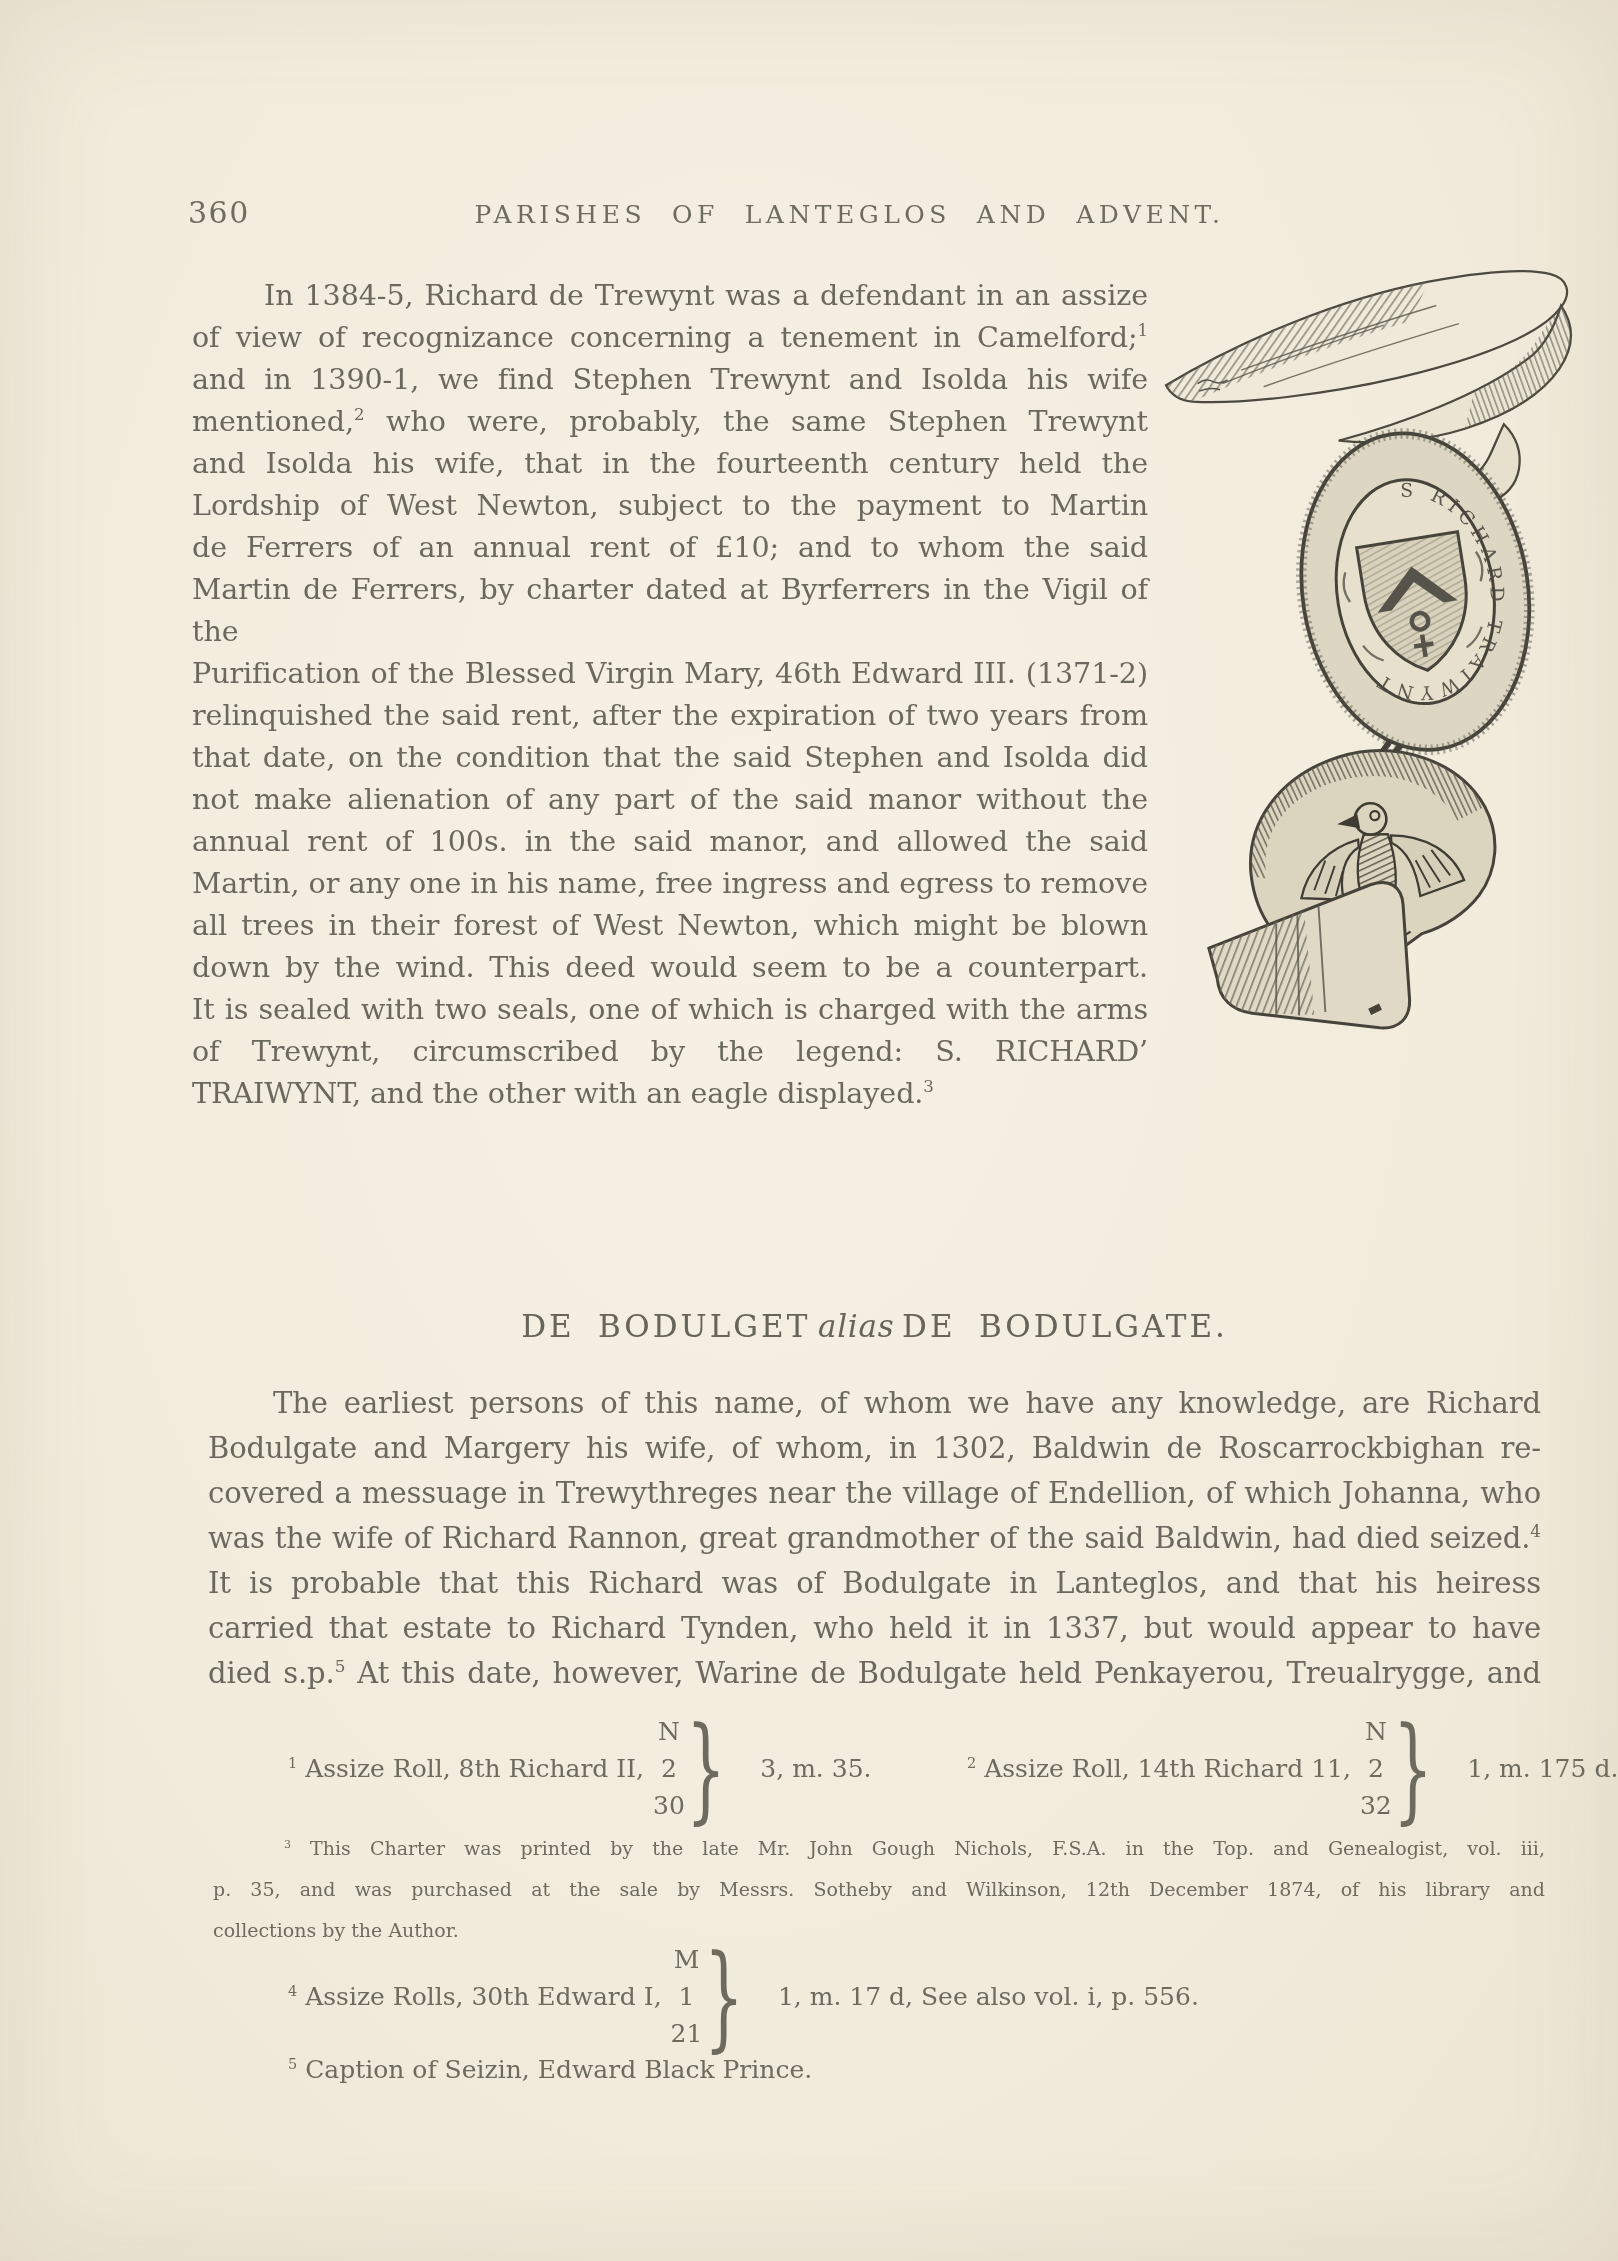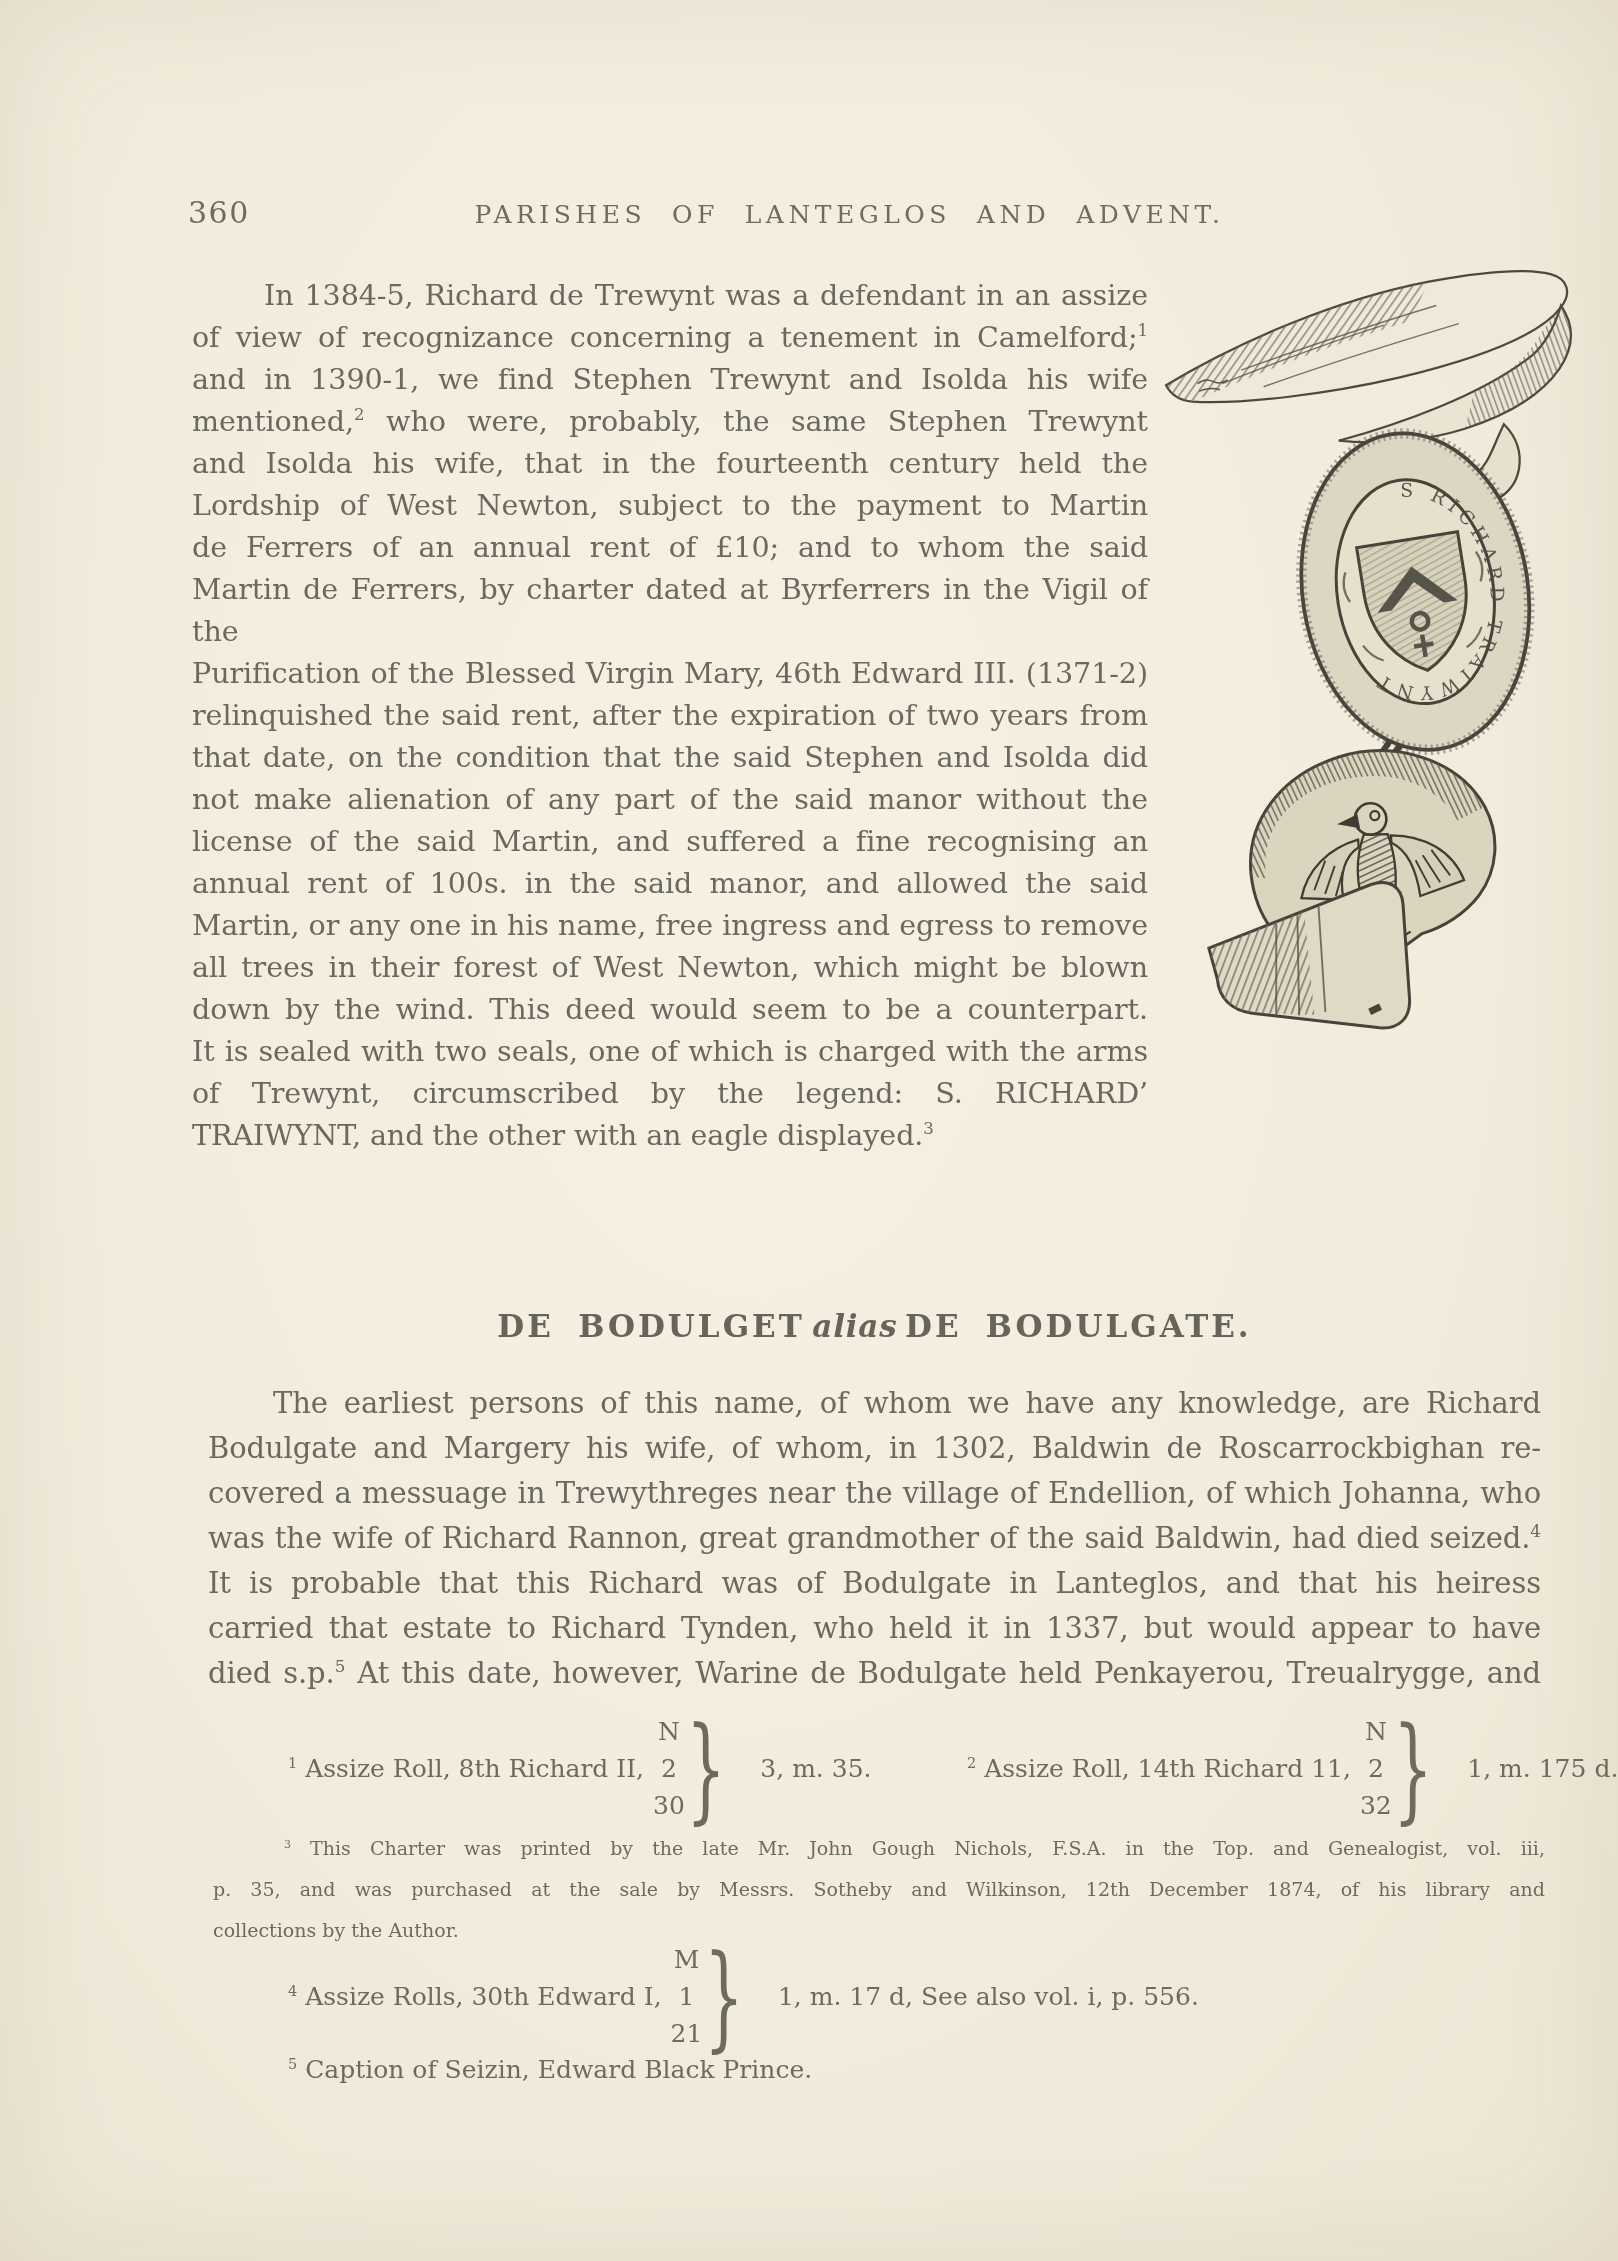--- a/index.html
+++ b/index.html
@@ -26,21 +26,21 @@
     text-align:justify;
     -moz-text-align-last:justify;
     text-align-last:justify;
   }
   .p1{left:192px;top:274px;width:956px;font-size:28.6px;line-height:42px;letter-spacing:-0.1px;}
   .p1 .ln:first-child{text-indent:72px;}
   .p1 .ln:last-child{text-align:center;text-align-last:left;}
 
   .sec-head{
     position:absolute;left:208px;top:1308px;width:1333px;text-align:center;
-    font-size:31px;letter-spacing:3px;word-spacing:10.5px;color:#67655a;white-space:nowrap;font-weight:bold;
+    font-size:31px;letter-spacing:3px;word-spacing:10.5px;color:#67655a;white-space:nowrap;
   }
   .sec-head .it{font-style:italic;letter-spacing:0.8px;margin:0 7.5px;}
 
   .p2{left:208px;top:1381px;width:1333px;font-size:29px;line-height:45px;letter-spacing:-0.1px;}
   .p2 .ln:first-child{text-indent:65px;}
 
   .fnote{font-size:25px;color:#6d6b5e;}
   .fn-inline{position:absolute;display:flex;align-items:center;white-space:nowrap;}
   #fn1{left:288px;top:1712px;}
   #fn2{left:967px;top:1712px;}
@@ -74,21 +74,20 @@
       <div class="ln">and in 1390-1, we find Stephen Trewynt and Isolda his wife</div>
       <div class="ln">mentioned,<sup>2</sup> who were, probably, the same Stephen Trewynt</div>
       <div class="ln">and Isolda his wife, that in the fourteenth century held the</div>
       <div class="ln">Lordship of West Newton, subject to the payment to Martin</div>
       <div class="ln">de Ferrers of an annual rent of £10; and to whom the said</div>
       <div class="ln">Martin de Ferrers, by charter dated at Byrferrers in the Vigil of the</div>
       <div class="ln">Purification of the Blessed Virgin Mary, 46th Edward III. (1371-2)</div>
       <div class="ln">relinquished the said rent, after the expiration of two years from</div>
       <div class="ln">that date, on the condition that the said Stephen and Isolda did</div>
       <div class="ln">not make alienation of any part of the said manor without the</div>
-      <div class="ln">license of the said Martin, and suffered a fine recognising an</div>
       <div class="ln">annual rent of 100s. in the said manor, and allowed the said</div>
       <div class="ln">Martin, or any one in his name, free ingress and egress to remove</div>
       <div class="ln">all trees in their forest of West Newton, which might be blown</div>
       <div class="ln">down by the wind. This deed would seem to be a counterpart.</div>
       <div class="ln">It is sealed with two seals, one of which is charged with the arms</div>
       <div class="ln">of Trewynt, circumscribed by the legend: S. RICHARD’</div>
       <div class="ln">TRAIWYNT, and the other with an eagle displayed.<sup>3</sup></div>
     </div>
 
   <svg class="seal-art" viewBox="0 0 570 1080" aria-hidden="true">

